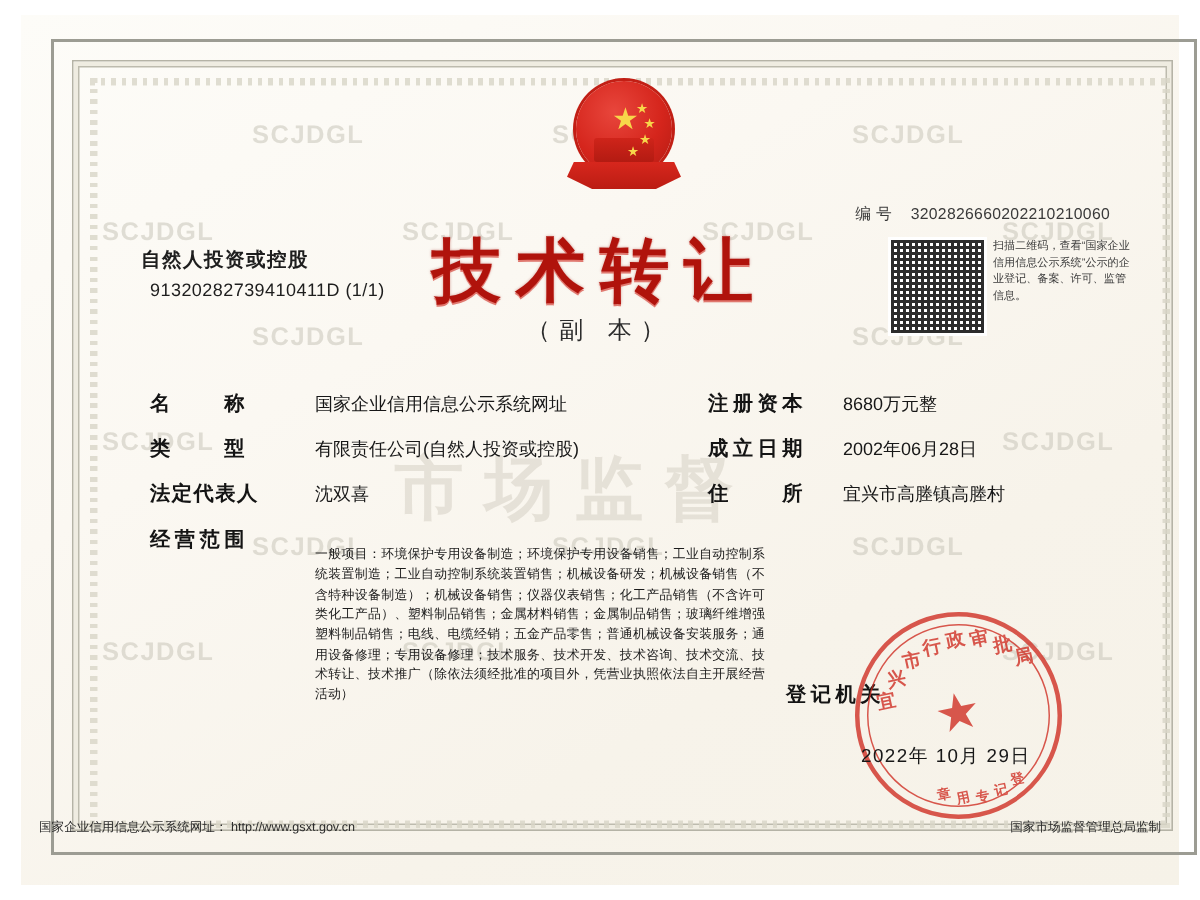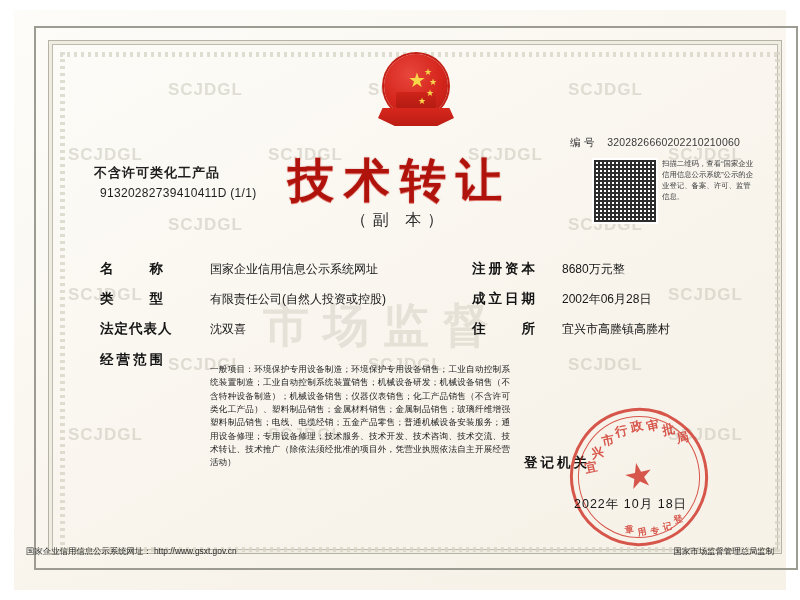--- a/index.html
+++ b/index.html
@@ -181,21 +181,21 @@
       <span>编  号</span>
       &nbsp;&nbsp;
       <span>3202826660202210210060</span>
     </div>
 
     <div class="qr-wrap">
         <div class="qr"></div>
       </div>
     <div class="qr-note">扫描二维码，查看“国家企业信用信息公示系统”公示的企业登记、备案、许可、监管信息。</div>
 
-    <div class="credit-label">不含许可类化工产品</div>
+    <div class="credit-label">自然人投资或控股</div>
     <div class="credit-value">91320282739410411D   (1/1)</div>
 
     <div class="title">技术转让</div>
     <div class="subtitle">（副  本）</div>
 
     <div class="f-label" style="left:86px;top:250px;text-align:center;">名　　称</div>
     <div class="f-value" style="left:196px;top:251px;">国家企业信用信息公示系统网址</div>
 
     <div class="f-label" style="left:86px;top:280px;">类　　型</div>
     <div class="f-value" style="left:196px;top:281px;">有限责任公司(自然人投资或控股)</div>
@@ -235,21 +235,21 @@
         <span style="transform:rotate(180deg) translate(0,-50px) rotate(-180deg);">专</span>
         <span style="transform:rotate(195deg) translate(0,-50px) rotate(-195deg);">用</span>
         <span style="transform:rotate(210deg) translate(0,-50px) rotate(-210deg);">章</span>
       </div>
       <div class="star">★</div>
     </div>
 
     <div class="date-line">
       <span>2022</span><span>年</span>
       <span>10</span><span>月</span>
-      <span>18</span><span>日</span>
+      <span>29</span><span>日</span>
     </div>
   </div>
 
   <div class="footer">
     <div class="f-left">国家企业信用信息公示系统网址：  http://www.gsxt.gov.cn</div>
     <div class="f-right">国家市场监督管理总局监制</div>
   </div>
 </div>
 
 </body></html>

